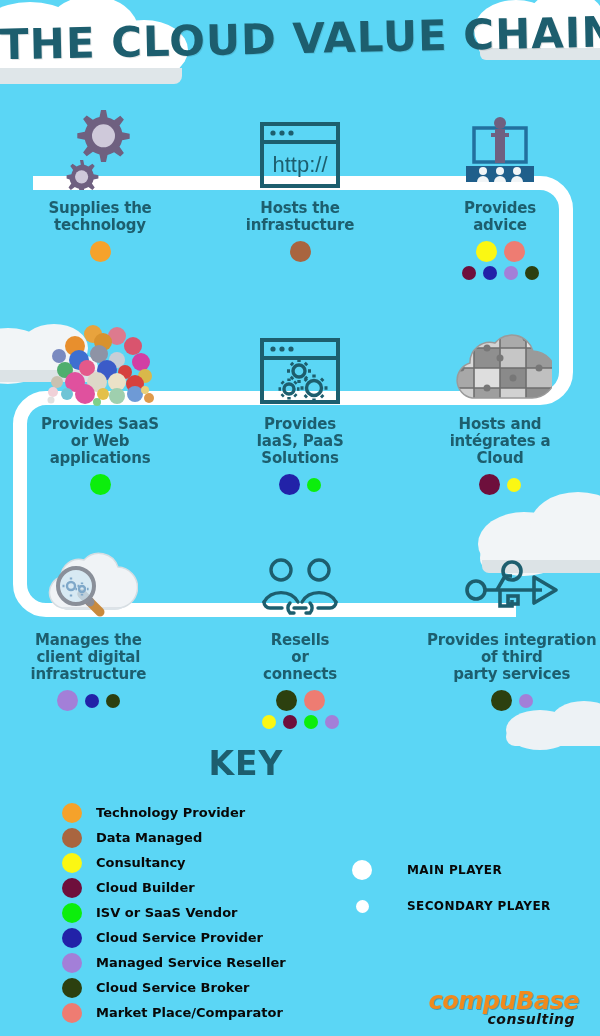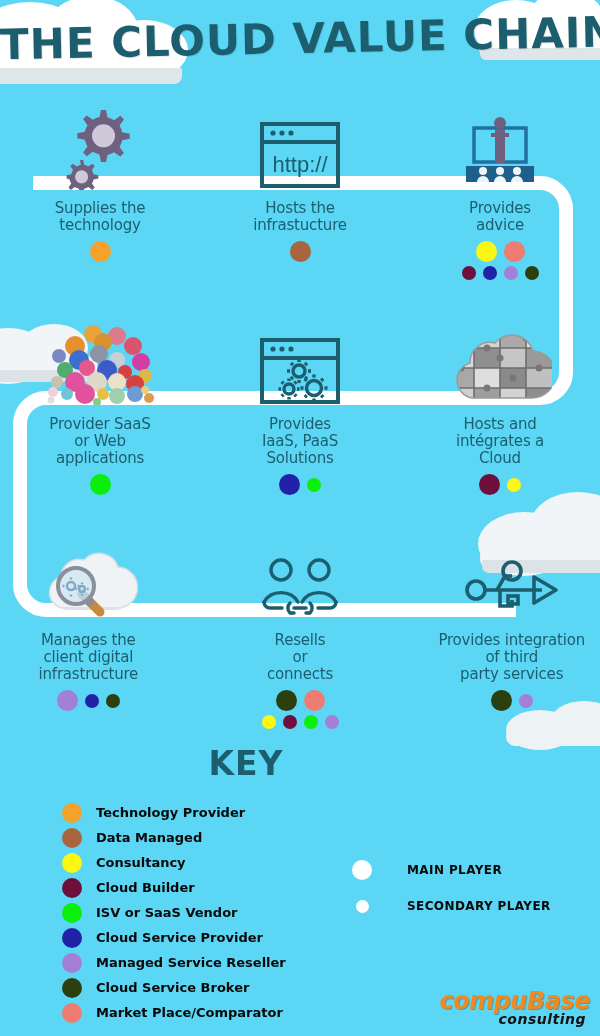--- a/index.html
+++ b/index.html
@@ -35,21 +35,21 @@
   #ribbon { position:absolute; left:0; top:0; width:600px; height:1036px; z-index:2; pointer-events:none; }
 
   
   .row { position:absolute; left:0; width:600px; z-index:4; display:flex; }
   .cell { flex:1; position:relative; display:flex; flex-direction:column; align-items:center; }
   .icon-box { height:90px; display:flex; align-items:flex-end; justify-content:center; }
   .cell-label {
     margin-top:10px;
     text-align:center;
     font-family:"DejaVu Sans", sans-serif;
-    font-weight:normal;
+    font-weight:bold;
     font-size:15px;
     line-height:17px;
     color:#1D5E6E;
     letter-spacing:-0.2px;
     white-space:pre-line;
   }
   .dots { margin-top:7px; display:flex; flex-direction:column; align-items:center; gap:4px; }
   .dot-line { display:flex; gap:7px; align-items:center; justify-content:center; }
   .dot { border-radius:50%; display:block; }
   .dot.big { width:21px; height:21px; }
@@ -78,21 +78,21 @@
   .player-dot.secondary { width:13px; height:13px; margin-left:4px; }
   .player-label {
     font-family:"DejaVu Sans", sans-serif;
     font-weight:bold; font-size:12px; color:#080808; letter-spacing:0.4px;
     white-space:nowrap;
   }
   .player-row.main .player-label { margin-left:35px; }
   .player-row.secondary .player-label { margin-left:38px; }
 
   
-  #logo { position:absolute; right:10px; bottom:10px; z-index:5; text-align:right; }
+  #logo { position:absolute; right:21px; bottom:10px; z-index:5; text-align:right; }
   #logo-main {
     font-family:"DejaVu Sans", sans-serif; font-style:italic; font-weight:bold;
     font-size:24px; color:#F08A1E; letter-spacing:-0.5px; line-height:24px;
     text-shadow:1px 1px 0 rgba(0,0,0,0.25);
   }
   #logo-sub {
     font-family:"DejaVu Sans", sans-serif; font-style:italic; font-weight:bold;
     font-size:14px; color:#111111; letter-spacing:0.5px; line-height:14px;
     margin-top:-1px; margin-right:4px;
   }
@@ -281,21 +281,21 @@
           <circle cx="58" cy="70" r="6" fill="#E3C04A"></circle>
           <circle cx="72" cy="72" r="8" fill="#9FCFAE"></circle>
           <circle cx="90" cy="70" r="8" fill="#6E9AD6"></circle>
           <circle cx="104" cy="74" r="5" fill="#E09A4A"></circle>
           <circle cx="100" cy="66" r="4" fill="#E8CF7A"></circle>
           <circle cx="6" cy="76" r="3.5" fill="#E0E0E0"></circle>
           <circle cx="52" cy="78" r="4" fill="#7ECF8A"></circle>
         </g>
       </svg>
     </div>
-    <div class="cell-label">Provider SaaS
+    <div class="cell-label">Provides SaaS
 or Web
 applications</div>
     <div class="dots">
       <div class="dot-line">
         <span class="dot big" style="background:#0CEE0C"></span>
       </div>
     </div>
   </div>
 
   <div class="cell">

